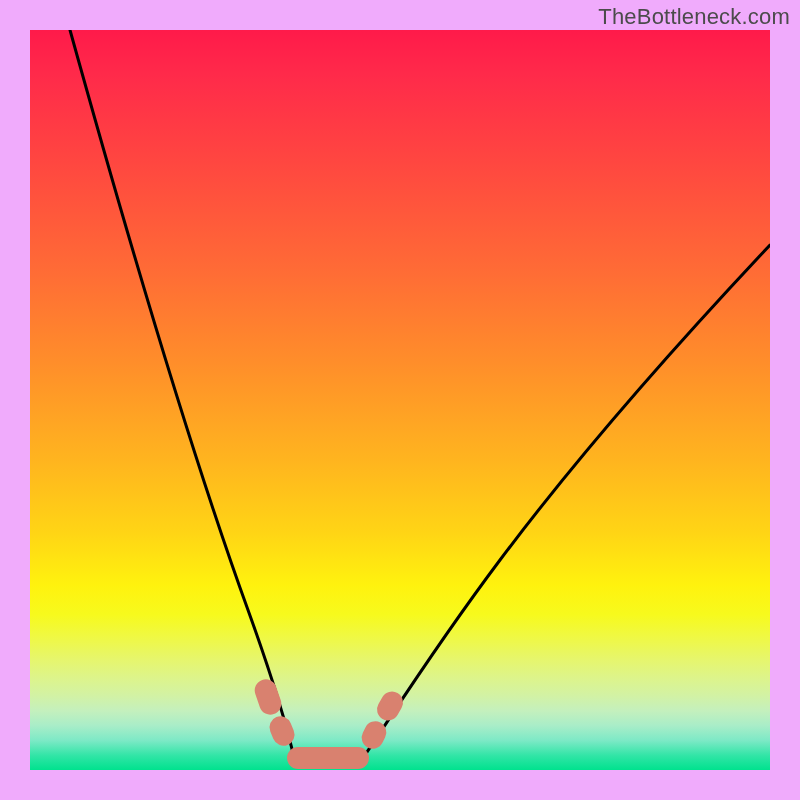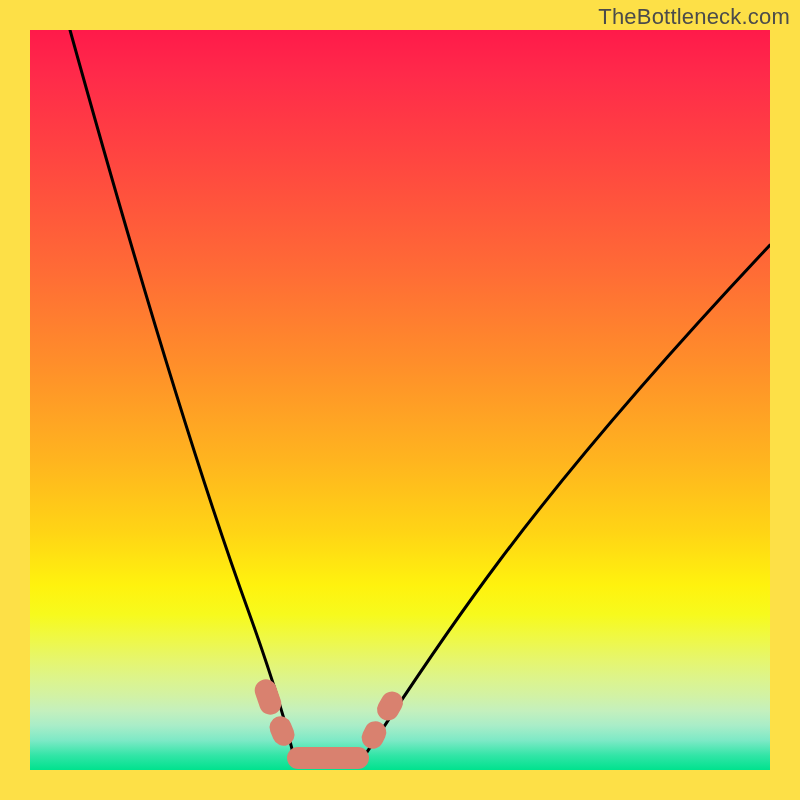--- a/index.html
+++ b/index.html
@@ -10,21 +10,21 @@
     background: #000;
     font-family: Arial, Helvetica, sans-serif;
     overflow: hidden;
   }
   .frame {
     position: absolute;
     top: 0;
     left: 0;
     width: 800px;
     height: 800px;
-    background: #fde047;
+    background: #f0abfc;
   }
   .watermark {
     position: absolute;
     top: 4px;
     right: 10px;
     color: #4b4b4b;
     font-size: 22px;
     font-weight: 500;
     letter-spacing: 0.2px;
     z-index: 10;

